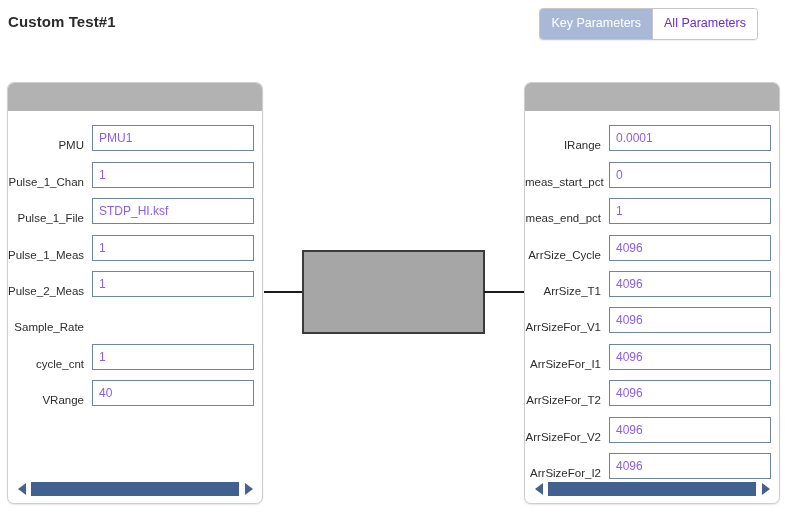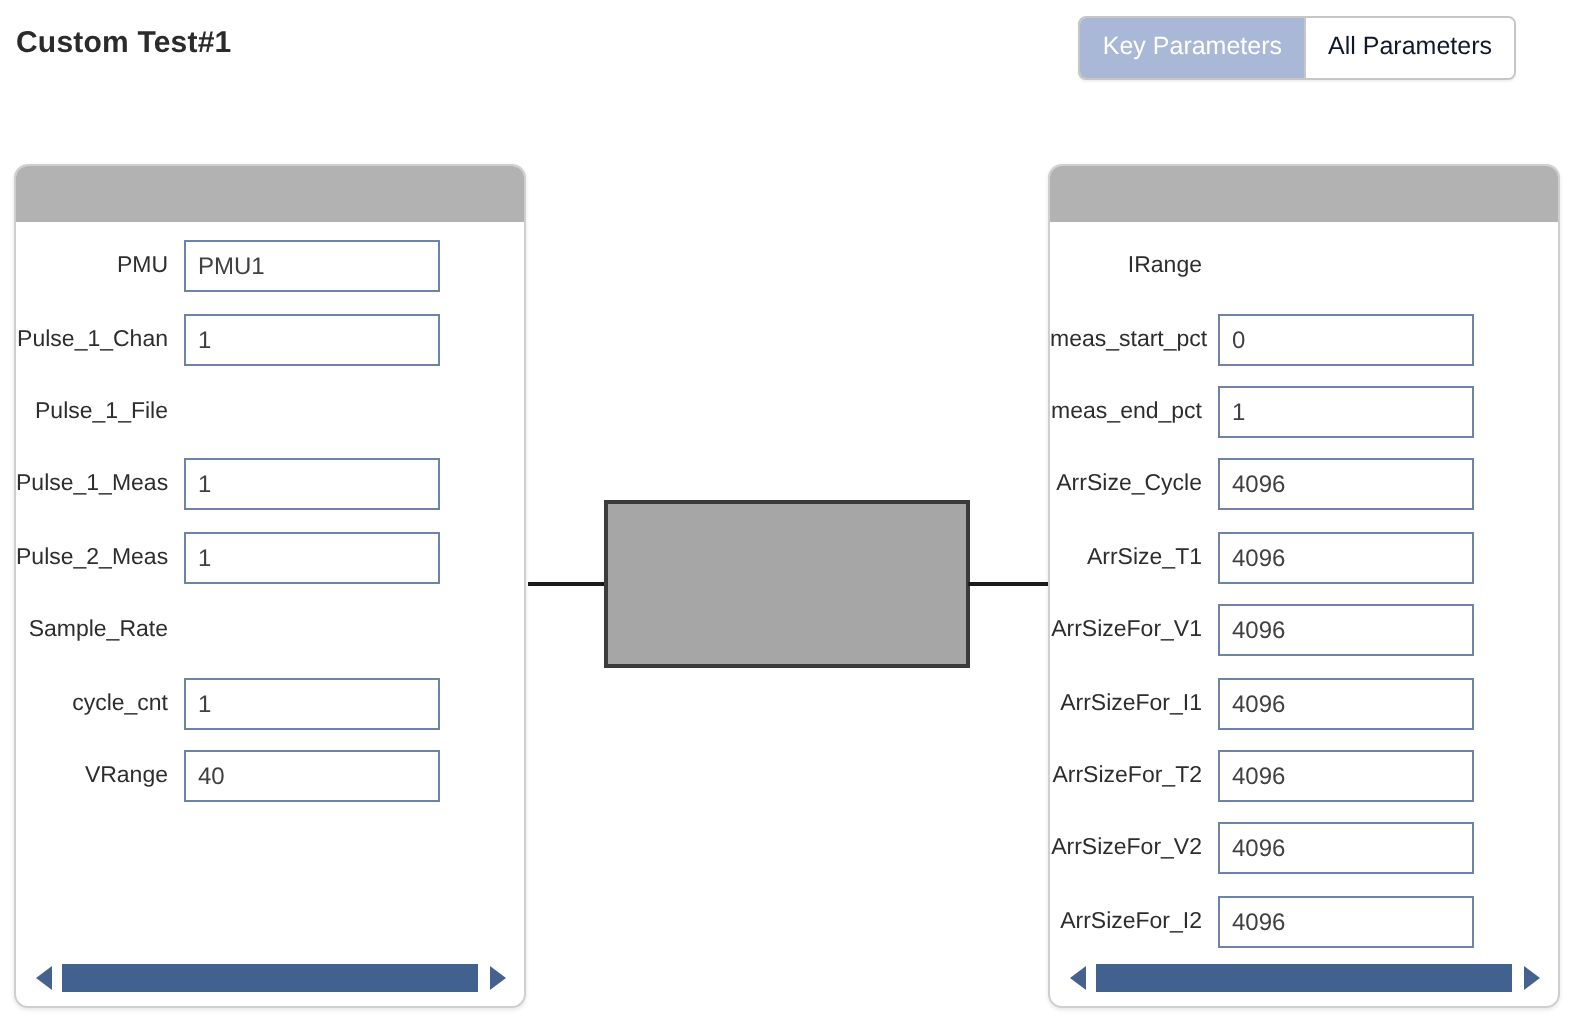--- a/index.html
+++ b/index.html
@@ -39,21 +39,21 @@
     border-radius: 4px;
     overflow: hidden;
     background: #ffffff;
     box-shadow: 0 1px 1px rgba(0,0,0,0.06);
   }
   .toggle-btn {
     font-size: 12.5px;
     line-height: 1;
     padding: 8px 11px 9px 11px;
     background: #ffffff;
-    color: #0f172a;
+    color: #6d28d9;
     border: none;
     cursor: pointer;
     white-space: nowrap;
     font-family: "Liberation Sans", sans-serif;
   }
   .toggle-btn.active {
     background: #a9b8d6;
     color: #ffffff;
   }
   .toggle-sep {
@@ -86,42 +86,42 @@
   .panel-body {
     position: relative;
     height: 372px;
     padding-top: 3px;
     box-sizing: border-box;
   }
 
   
   .field-row {
     display: flex;
-    align-items: center;
+    align-items: flex-end;
     height: 36.4px;
   }
   .field-label {
     width: 84px;
     text-align: right;
     padding-right: 8px;
     font-size: 11.5px;
     color: #2d2d2d;
     white-space: nowrap;
     overflow: hidden;
     box-sizing: border-box;
   }
   .field-input {
-    width: 128px;
+    width: 162px;
     height: 26px;
     box-sizing: border-box;
     border: 1px solid #6e83a8;
     background: #ffffff;
     font-size: 12px;
     font-family: "Liberation Sans", sans-serif;
-    color: #404040;
+    color: #8b5cf6;
     padding: 0 6px;
     outline: none;
     border-radius: 0;
   }
 
   
   .hscroll {
     position: absolute;
     left: 7px;
     right: 7px;
@@ -203,20 +203,21 @@
       <div class="field-row">
         <div class="field-label">PMU</div>
         <input class="field-input" type="text" value="PMU1" style="">
       </div>
       <div class="field-row">
         <div class="field-label">Pulse_1_Chan</div>
         <input class="field-input" type="text" value="1" style="">
       </div>
       <div class="field-row">
         <div class="field-label">Pulse_1_File</div>
+        <input class="field-input" type="text" value="STDP_HI.ksf" style="">
       </div>
       <div class="field-row">
         <div class="field-label">Pulse_1_Meas</div>
         <input class="field-input" type="text" value="1" style="">
       </div>
       <div class="field-row">
         <div class="field-label">Pulse_2_Meas</div>
         <input class="field-input" type="text" value="1" style="">
       </div>
       <div class="field-row">
@@ -242,20 +243,21 @@
 
 <div class="lead left"></div>
 <div class="device-box"></div>
 <div class="lead right"></div>
 
 <div class="panel" id="panel-right">
   <div class="panel-header"></div>
   <div class="panel-body" id="right-fields">
       <div class="field-row">
         <div class="field-label">IRange</div>
+        <input class="field-input" type="text" value="0.0001" style="">
       </div>
       <div class="field-row">
         <div class="field-label">meas_start_pct</div>
         <input class="field-input" type="text" value="0" style="">
       </div>
       <div class="field-row">
         <div class="field-label">meas_end_pct</div>
         <input class="field-input" type="text" value="1" style="">
       </div>
       <div class="field-row">

